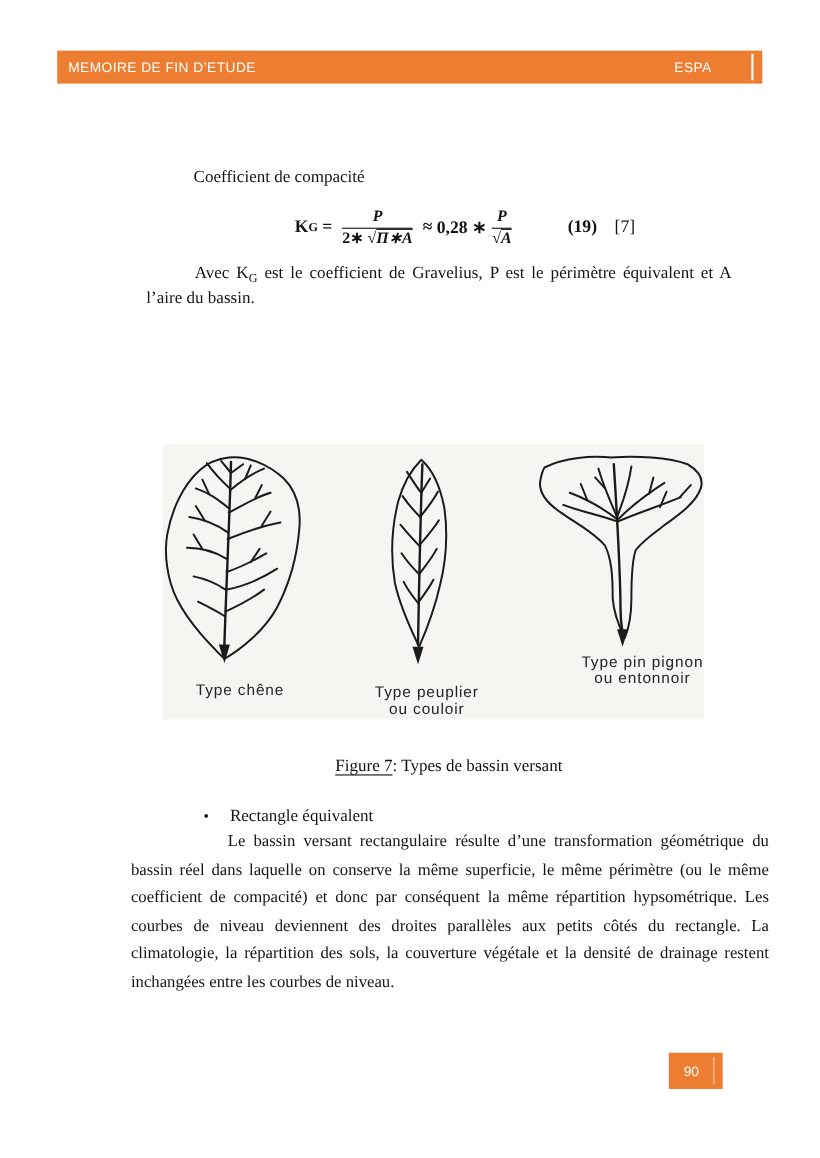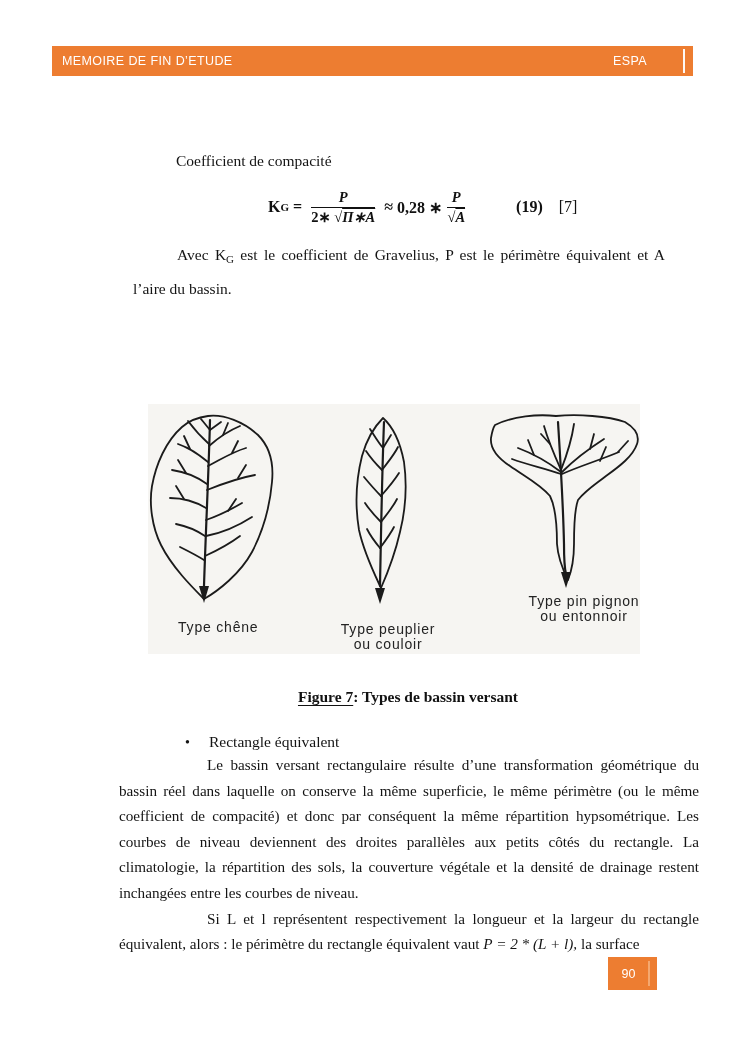--- a/index.html
+++ b/index.html
@@ -26,32 +26,32 @@
   .frac .den{display:block;padding-top:1px;}
   .ol{text-decoration:overline;}
   .it{font-style:italic;}
   .ksub{font-size:11px;vertical-align:-3px;}
   .approx{margin:0 4px;}
   .eqnum{margin-left:46px;}
   .refnum{margin-left:16px;font-weight:normal;}
 
   
   .para-avec{position:absolute;left:133px;top:240px;width:532px;font-size:15.5px;
-    line-height:30px;text-align:justify;text-indent:44px;color:#141414;}
+    line-height:17px;text-align:justify;text-indent:44px;color:#141414;}
   .para-flow{position:absolute;left:85px;top:752px;width:580px;font-size:15.2px;
     line-height:25.6px;color:#141414;margin-left:34px;}
   .para-flow p{text-align:justify;text-indent:88px;}
 
   
   .figure-box{position:absolute;left:148px;top:404px;width:492px;height:250px;background:#f6f5f2;}
   .figure-box svg{display:block;}
   .leaf-label{font-family:"Liberation Sans",sans-serif;font-size:14px;fill:#232323;letter-spacing:.8px;}
 
   .figure-caption{position:absolute;left:85px;top:688px;width:580px;padding-left:66px;
-    text-align:center;font-size:15.5px;font-weight:bold;color:#111;}
+    text-align:center;font-size:15.5px;font-weight:normal;color:#111;}
   .figure-caption .cap-label{text-decoration:underline;text-underline-offset:3px;}
 
   
   .footer-author{position:absolute;left:80px;top:966px;font-family:"Liberation Sans",sans-serif;
     font-size:12.5px;color:#3d3d3d;letter-spacing:.3px;}
   .page-badge{position:absolute;left:608px;top:957px;width:49px;height:33px;background:var(--accent);
     display:flex;align-items:center;justify-content:center;
     font-family:"Liberation Sans",sans-serif;font-size:12.5px;color:#fff;}
   .page-badge .badge-num{margin-right:8px;}
   .badge-divider{position:absolute;right:7px;top:4px;bottom:4px;width:2px;background:var(--accent-light);}
@@ -163,21 +163,20 @@
   </div>
 
   <div class="figure-caption"><span class="cap-label">Figure 7</span><span>: Types de bassin versant</span></div>
 
   <div class="bullet-row" style="top:733px;">
     <span class="dot">•</span><span>Rectangle équivalent</span>
   </div>
 
   <div class="para-flow">
     <p>Le bassin versant rectangulaire résulte d’une transformation géométrique du bassin réel dans laquelle on conserve la même superficie, le même périmètre (ou le même coefficient de compacité) et donc par conséquent la même répartition hypsométrique. Les courbes de niveau deviennent des droites parallèles aux petits côtés du rectangle. La climatologie, la répartition des sols, la couverture végétale et la densité de drainage restent inchangées entre les courbes de niveau.</p>
-    <p><span>Si L et l représentent respectivement la longueur et la largeur du rectangle équivalent, alors : le périmètre du rectangle équivalent vaut </span><span class="it">P = 2 * (L + l),</span><span> la surface</span></p>
   </div>
 
   <div class="page-badge">
     <span class="badge-num">90</span>
     <span class="badge-divider"></span>
   </div>
 
 </div>
 
 </body></html>

